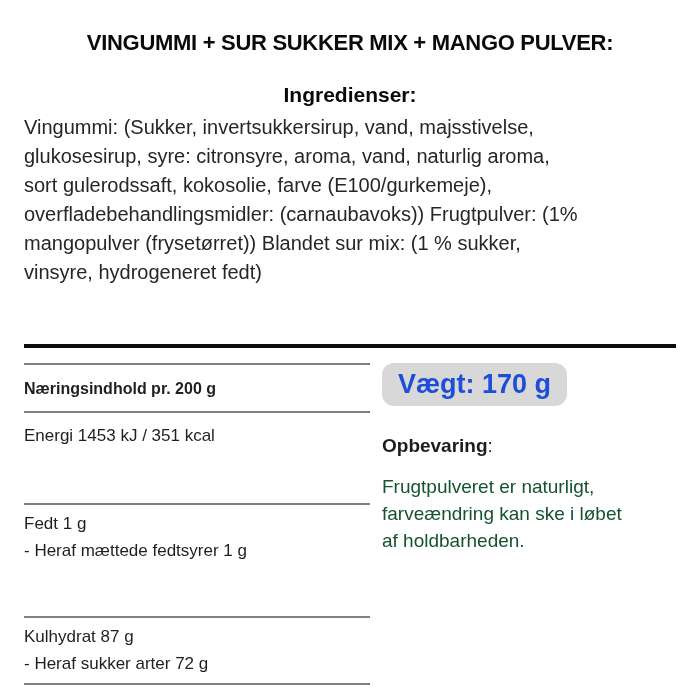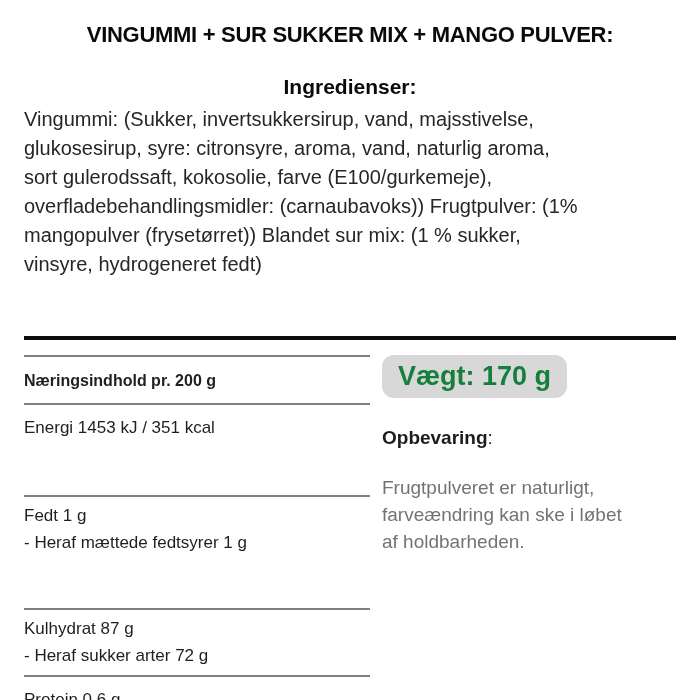--- a/index.html
+++ b/index.html
@@ -1,20 +1,20 @@
 <!DOCTYPE html>
 <html style="--badge-bg: #d8d8d8; --divider: #0d0d0d; --separator: #808080;"><head>
 <meta charset="utf-8">
 <style>
   html,body{margin:0;padding:0;background:#ffffff;}
   .page{
     position:relative;
     width:700px;height:700px;
     box-sizing:border-box;
-    padding:0 24px;
+    padding:8px 24px;
     overflow:hidden;
     background:#fff;
     font-family:"Liberation Sans","DejaVu Sans",sans-serif;
     color:#262626;
   }
   .title{
     margin:22px 0 0 0;
     text-align:center;
     font-size:22px;
     line-height:26px;
@@ -72,42 +72,42 @@
     padding-left:12px;
   }
   .weight-badge{
     display:inline-block;
     background:var(--badge-bg,#d8d8d8);
     border-radius:12px;
     padding:5px 16px 6px 16px;
     font-size:27px;
     line-height:32px;
     font-weight:bold;
-    color:#15803d;
+    color:#1d4ed8;
   }
   .storage{margin-top:27px;}
   .storage-heading{
     font-size:19px;
     line-height:26px;
     color:#1c1c1c;
   }
   .storage-heading .bold{font-weight:bold;}
   .storage-text{
     margin:1px 0 0 0;
     font-size:19px;
     line-height:27px;
     white-space:pre-line;
     color:#262626;
   }
   .note-text{
-    margin:23px 0 0 0;
+    margin:14px 0 0 0;
     font-size:19px;
     line-height:27px;
     white-space:pre-line;
-    color:#737373;
+    color:#14532d;
   }
 </style>
 </head>
 <body>
 
 <div class="page">
 
   <h1 class="title">VINGUMMI + SUR SUKKER MIX + MANGO PULVER:</h1>
 
   <h2 class="ing-heading">Ingredienser:</h2>

